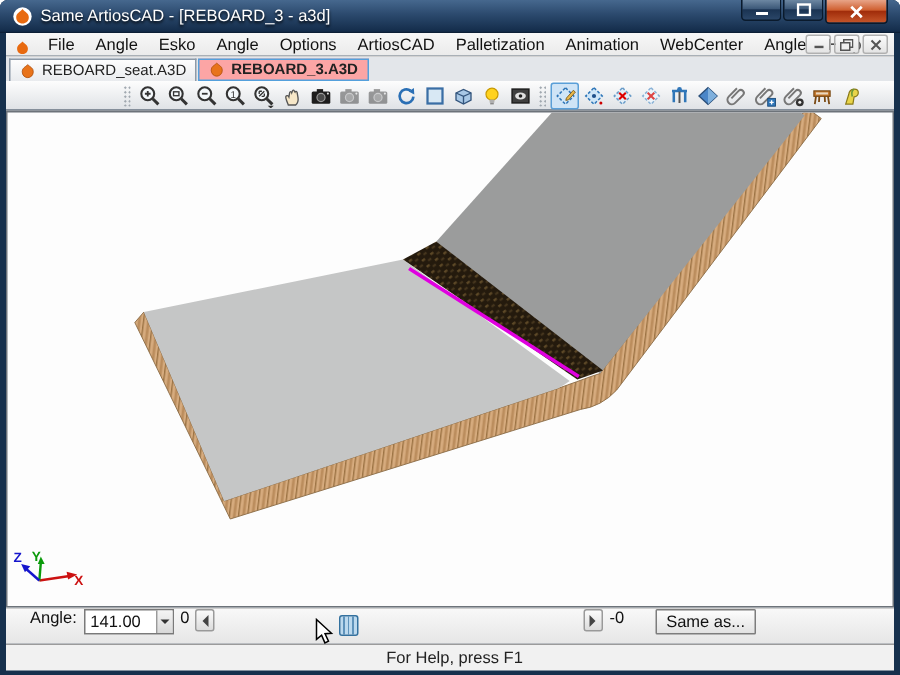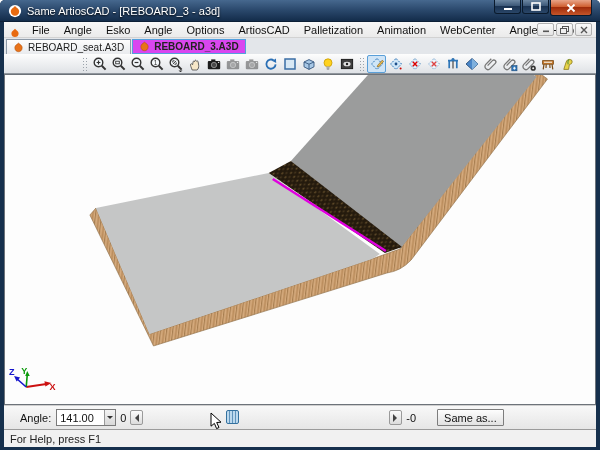--- a/index.html
+++ b/index.html
@@ -28,42 +28,42 @@
   .menu-item { font-size:11px; color:#111; padding:1px 7px; cursor:default; }
   .mdi-btns { position:absolute; right:4px; top:1px; display:flex; gap:2px; }
   .mdi-btn { width:17px; height:13px; border:1px solid #b0b0b0; background:linear-gradient(#fbfbfb,#e4e4e4);
     display:flex; align-items:center; justify-content:center; border-radius:2px; }
 
   
   .tabbar { height:16px; flex:0 0 16px; background:#e3e6ea; display:flex; align-items:flex-end; padding-left:2px; }
   .tab { height:15px; display:flex; align-items:center; padding:0 6px; margin-right:1px;
     border:1px solid #8d9aa8; border-bottom:none; background:linear-gradient(#fdfdfd,#e9ebee);
     font-size:10px; color:#222; white-space:nowrap; }
-  .tab.active { background:#d946ef; border:1px solid #54a0dc; font-weight:bold; }
+  .tab.active { background:#fca5a5; border:1px solid #54a0dc; font-weight:bold; }
   .tab .ticon { width:11px; height:11px; margin-right:4px; flex:0 0 11px; }
   .tab .ticon svg { width:11px; height:11px; display:block; }
 
   
   .toolbar { height:20px; flex:0 0 20px; background:linear-gradient(#fdfdfd,#dfe2e6);
     border-bottom:1px solid #8f959c; display:flex; align-items:center; }
   .tb-spacer { width:72px; height:16px; margin-left:3px; }
   .tb-grip { width:5px; height:14px; margin:0 3px;
     background-image:radial-gradient(circle, #9aa2aa 35%, transparent 40%); background-size:3px 3px; }
   .tbtn { width:19px; height:18px; display:flex; align-items:center; justify-content:center; border:1px solid transparent; border-radius:2px; }
   .tbtn svg { width:16px; height:16px; display:block; }
   .tbtn.pressed { background:#cfe4f6; border-color:#5a9fd8; }
   .tbtn.disabled { opacity:.42; }
 
   
   .canvas { flex:1 1 auto; margin:0; background:#fdfdfd; border:1px solid #6d737a; position:relative; overflow:hidden; }
   .canvas svg.scene { position:absolute; inset:0; width:100%; height:100%; }
 
   
   .anglebar { height:24px; flex:0 0 24px; background:linear-gradient(#f8f8f8,#e6e6e6);
-    border-top:1px solid #cfcfcf; display:flex; align-items:center; font-size:11px; color:#111; padding-left:16px; position:relative; }
+    border-top:1px solid #cfcfcf; display:flex; font-size:11px; color:#111; padding-left:16px; position:relative; }
   .angle-combo { width:60px; height:17px; background:#fff; border:1px solid #7a7a7a; margin-left:5px;
     display:flex; align-items:center; position:relative; }
   .angle-combo .val { flex:1; font-size:11px; padding-left:3px; }
   .combo-arrow { width:11px; height:15px; background:linear-gradient(#f4f4f4,#d8d8d8); border-left:1px solid #9a9a9a;
     display:flex; align-items:center; justify-content:center; }
   .combo-arrow::after { content:""; border:3px solid transparent; border-top-color:#333; margin-top:3px; }
   .end-label { margin:0 4px; font-size:11px; }
   .step-btn { width:13px; height:15px; border:1px solid #9a9a9a; background:linear-gradient(#fbfbfb,#dcdcdc);
     display:flex; align-items:center; justify-content:center; border-radius:2px; }
   .step-btn.left::after { content:""; border:4px solid transparent; border-right-color:#444; margin-right:3px;}
@@ -71,21 +71,21 @@
   .slider-track { flex:0 0 240px; height:100%; position:relative; margin:0 3px; }
   .slider-thumb { position:absolute; top:4px; width:13px; height:14px; border:1px solid #33719f; border-radius:2px;
     background:linear-gradient(90deg,#c7def0 0%,#8cbbdd 50%,#6ea6cf 100%);
     background-image:repeating-linear-gradient(90deg,#bcd9ee 0 2px,#5f93bb 2px 3px); }
   .sameas-btn { height:17px; border:1px solid #7d7d7d; background:linear-gradient(#fdfdfd,#e2e2e2);
     font-size:11px; padding:0 6px; display:flex; align-items:center; margin-left:17px; border-radius:1px; }
   .mouse-cursor { position:absolute; left:206px; top:6px; width:13px; height:19px; z-index:20; }
 
   
   .statusbar { height:18px; flex:0 0 18px; background:#f1f1f1; border-top:1px solid #9b9b9b;
-    display:flex; align-items:center; font-size:11px; color:#222; padding-left:6px; }
+    display:flex; align-items:center; font-size:11px; color:#222; padding-left:6px;justify-content:center; }
 
   .window { border-left:4px solid var(--frame-dark); border-right:4px solid var(--frame-dark); border-bottom:3px solid var(--frame-dark); }
   .titlebar { margin:0 -4px; } 
 </style>
 </head>
 <body>
 
 <div class="window">
 
   <div class="titlebar">

